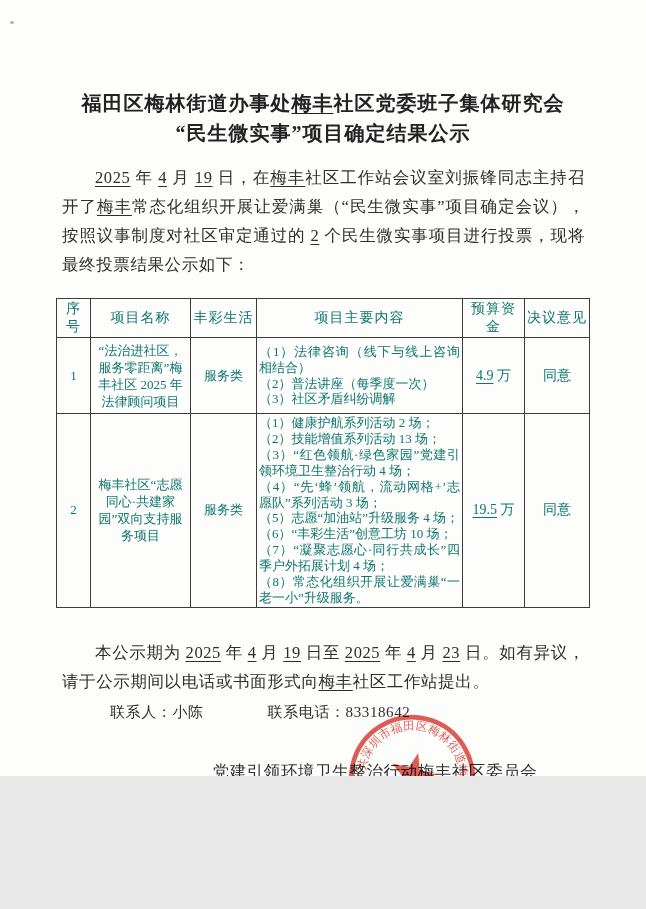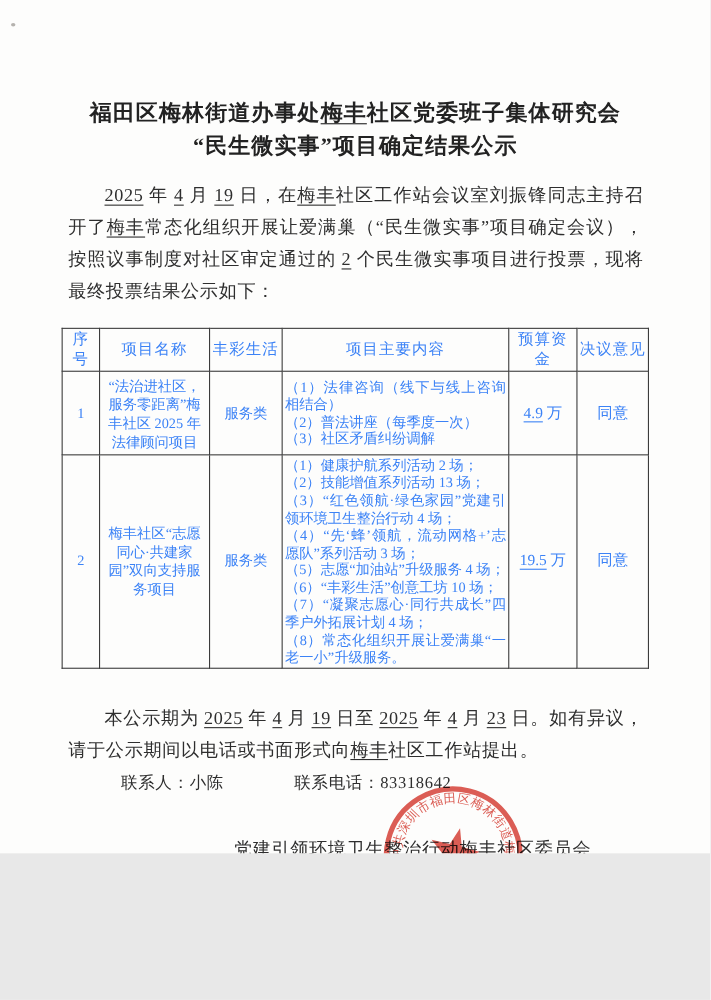--- a/index.html
+++ b/index.html
@@ -28,21 +28,21 @@
     line-height:29px;
     text-align:justify;
     text-indent:2em;
     letter-spacing:0.6px;
   }
   table.notice{
     margin:19px 0 0 56px;
     border-collapse:collapse;
     table-layout:fixed;
     width:533px;
-    color:#3b82f6;
+    color:#0f766e;
   }
   table.notice th,table.notice td{
     border:1.4px solid #3c3c3c;
     padding:1px 2px;
     vertical-align:middle;
   }
   table.notice th{
     font-size:14px;font-weight:normal;
     height:32px;text-align:center;
     letter-spacing:1px;

